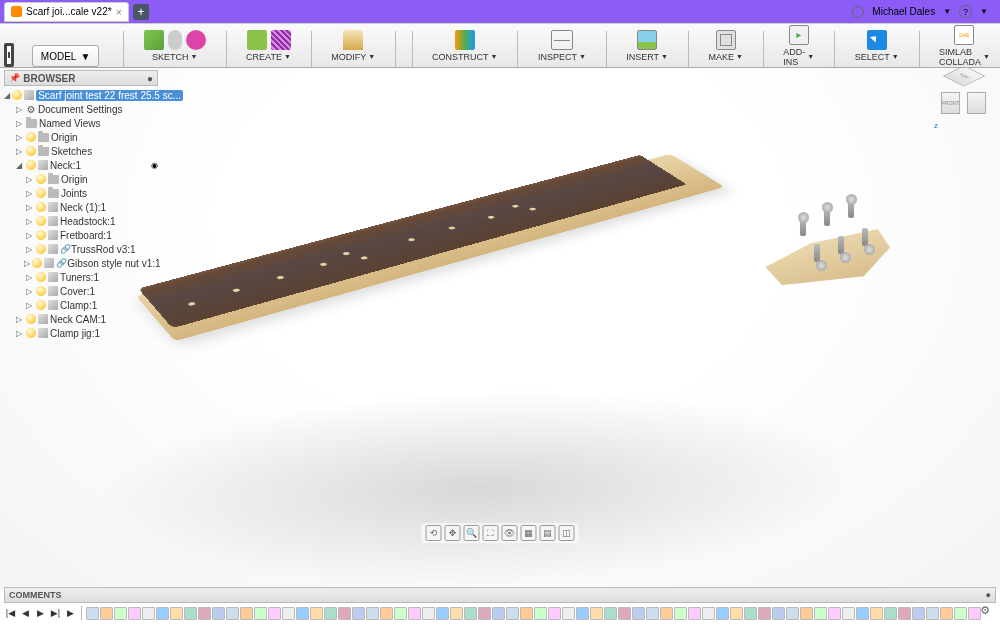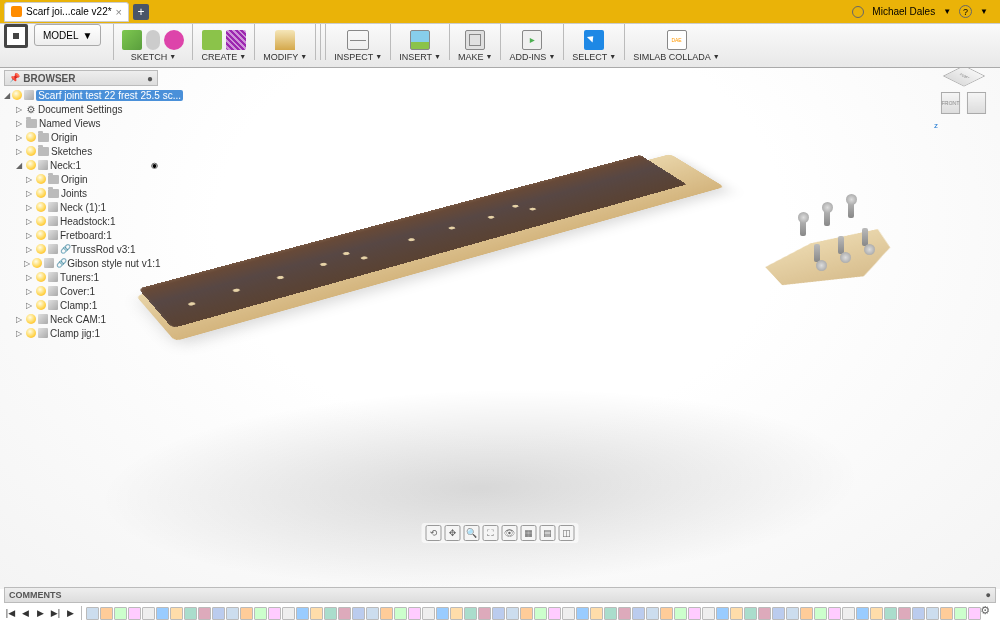--- a/index.html
+++ b/index.html
@@ -1,31 +1,31 @@
 <!DOCTYPE html>
 <html><head>
 <meta charset="utf-8">
 <style>
   * { box-sizing: border-box; margin: 0; padding: 0; font-family: Arial, sans-serif; }
   body { width: 1000px; height: 625px; background: #fff; overflow: hidden; position: relative; }
   
   
-  .title-bar { height: 24px; background: #eab308; border-bottom: 1px solid #ccc; display: flex; align-items: center; padding: 0 4px; }
+  .title-bar { height: 24px; background: #8b5cf6; border-bottom: 1px solid #ccc; display: flex; align-items: center; padding: 0 4px; }
   .tab { display: flex; align-items: center; height: 20px; background: #fff; border: 1px solid #ccc; border-radius: 3px 3px 0 0; padding: 0 6px; font-size: 10px; gap: 4px; }
   .tab-icon { width: 11px; height: 11px; background: #ff8c00; border-radius: 2px; }
   .tab-close { color: #888; cursor: pointer; font-size: 11px; }
   .tab-add { margin-left: 4px; width: 16px; height: 16px; background: #4a5568; color: #fff; display: flex; align-items: center; justify-content: center; border-radius: 2px; font-size: 12px; cursor: pointer; }
   .title-spacer { flex: 1; }
   .title-user { display: flex; align-items: center; gap: 8px; font-size: 10px; padding-right: 8px; }
   .title-user .clock { width: 12px; height: 12px; border: 1px solid #666; border-radius: 50%; }
   .title-user .dd { font-size: 8px; }
   .help-icon { width: 13px; height: 13px; border: 1px solid #666; border-radius: 50%; display: flex; align-items: center; justify-content: center; font-size: 9px; }
 
   
-  .toolbar { height: 44px; background: linear-gradient(#fafafa,#e8e8e8); border-bottom: 1px solid #aaa; display: flex; align-items: flex-start; padding: 0 4px; gap: 0; }
+  .toolbar { height: 44px; background: linear-gradient(#fafafa,#e8e8e8); border-bottom: 1px solid #aaa; display: flex; align-items: flex-end; padding: 0 4px; gap: 12px; }
   .tb-grid-btn { width: 24px; height: 24px; background: #444; border-radius: 2px; margin-right: 6px; position: relative; }
   .tb-grid-btn::before { content: ""; position: absolute; inset: 3px; background: linear-gradient(#fff 33%, transparent 33% 66%, #fff 66%), linear-gradient(90deg,#fff 33%, transparent 33% 66%, #fff 66%); background-size: 100% 100%; }
   .tb-model { height: 22px; background: linear-gradient(#fff,#eee); border: 1px solid #aaa; border-radius: 3px; padding: 0 8px; font-size: 10px; display: flex; align-items: center; gap: 4px; margin-right: 10px; }
   .tb-group { display: flex; flex-direction: column; align-items: center; padding: 0 6px; height: 100%; justify-content: center; gap: 2px; }
   .tb-icons { display: flex; gap: 4px; align-items: center; }
   .tb-icon { width: 20px; height: 20px; border-radius: 2px; }
   .tb-label { font-size: 9px; color: #333; display: flex; align-items: center; gap: 2px; }
   .tb-label .dd { font-size: 7px; }
   .tb-sep { width: 1px; height: 36px; background: #bbb; margin: 0 2px; }
   .ic-sketch1 { background: linear-gradient(135deg,#7ec850,#5a9e3d); }
@@ -156,20 +156,29 @@
     <div class="tb-icons">
         <div class="tb-icon ic-modify"></div>
       </div>
     <div class="tb-label">
         <span>MODIFY</span>
         <span class="dd">▼</span>
       </div>
   </div>
   <div class="tb-sep"></div>
   <div class="tb-sep"></div>
+  <div class="tb-group">
+    <div class="tb-icons">
+        <div class="tb-icon ic-construct"></div>
+      </div>
+    <div class="tb-label">
+        <span>CONSTRUCT</span>
+        <span class="dd">▼</span>
+      </div>
+  </div>
   <div class="tb-sep"></div>
   <div class="tb-group">
     <div class="tb-icons">
         <div class="tb-icon ic-inspect"></div>
       </div>
     <div class="tb-label">
         <span>INSPECT</span>
         <span class="dd">▼</span>
       </div>
   </div>

